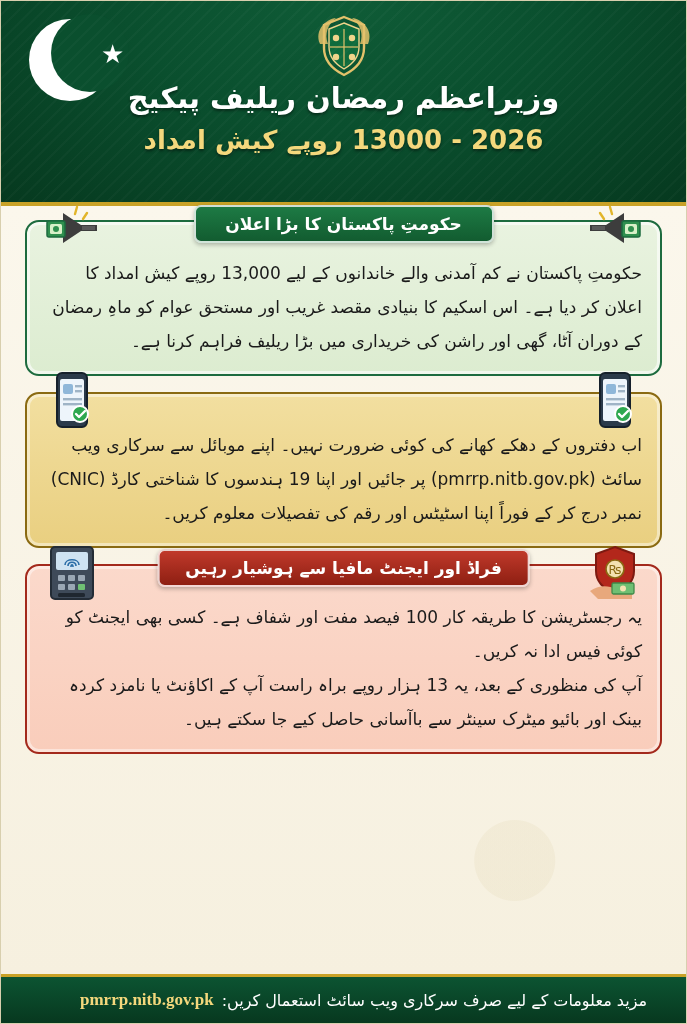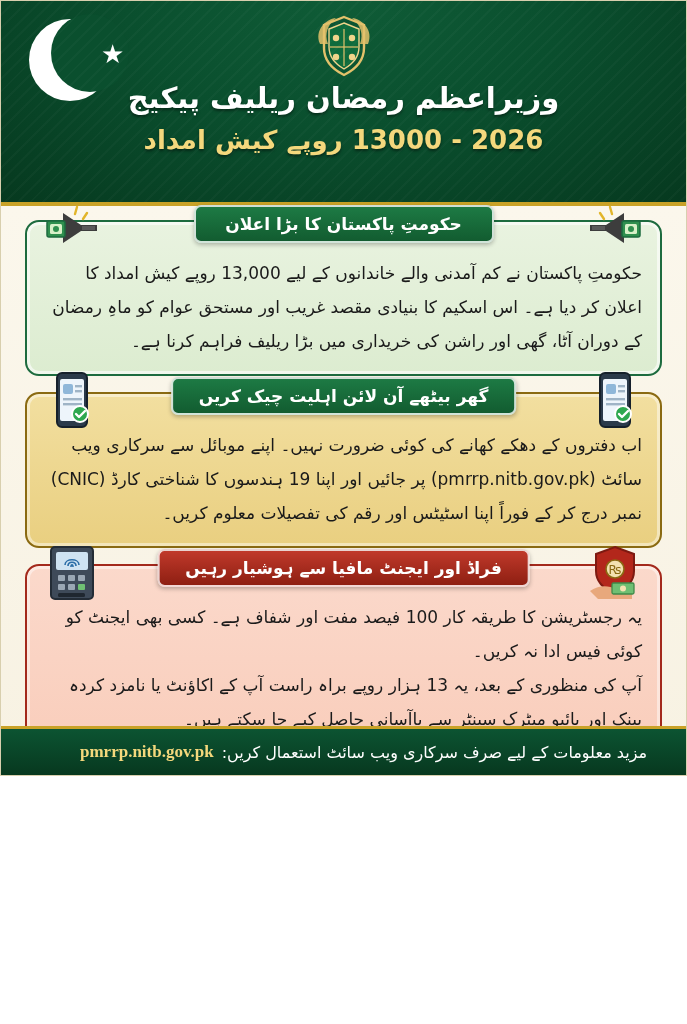--- a/index.html
+++ b/index.html
@@ -5,21 +5,21 @@
   * { box-sizing: border-box; margin: 0; padding: 0; }
   html, body {
     width: 687px;
     height: 1024px;
     background: #ffffff;
     font-family: "Liberation Sans", sans-serif;
   }
   .poster {
     position: relative;
     width: 687px;
-    height: 776px;
+    height: 1024px;
     overflow: hidden;
     background: #f7f3e8;
     border: 1px solid #d8cfae;
   }
 
   
   .header {
     position: relative;
     height: 205px;
     background:
@@ -291,21 +291,20 @@
           <rect x="11" y="8" width="24" height="42" rx="2" fill="#eef5fb"></rect>
           <rect x="14" y="13" width="10" height="10" rx="2" fill="#8fb7d9"></rect>
           <rect x="26" y="14" width="7" height="2.4" fill="#9fb4c6"></rect>
           <rect x="26" y="19" width="7" height="2.4" fill="#9fb4c6"></rect>
           <rect x="14" y="27" width="19" height="2.4" fill="#9fb4c6"></rect>
           <rect x="14" y="32" width="19" height="2.4" fill="#9fb4c6"></rect>
           <circle cx="31" cy="43" r="8" fill="#2ea84f" stroke="#ffffff" stroke-width="2"></circle>
           <path d="M27 43 l3 3 l6 -6" stroke="#ffffff" stroke-width="2.4" fill="none" stroke-linecap="round" stroke-linejoin="round"></path>
         </svg>
       </div>
-      <div class="ribbon gold">گھر بیٹھے آن لائن اہلیت چیک کریں</div>
       <div class="card-text">
         <p>اب دفتروں کے دھکے کھانے کی کوئی ضرورت نہیں۔ اپنے موبائل سے سرکاری ویب سائٹ (pmrrp.nitb.gov.pk) پر جائیں اور اپنا 19 ہندسوں کا شناختی کارڈ (CNIC) نمبر درج کر کے فوراً اپنا اسٹیٹس اور رقم کی تفصیلات معلوم کریں۔</p>
       </div>
     </div>
 
     <div class="card red">
       <div class="icon-right">
         <svg width="58" height="56" viewBox="0 0 58 56" aria-hidden="true">
           <path d="M29 2 L48 9 L48 26 C48 38 38 45 29 49 C20 45 10 38 10 26 L10 9 Z" fill="#b3271b" stroke="#7d1a11" stroke-width="2"></path>
           <circle cx="29" cy="24" r="9" fill="#f3e2b0" stroke="#8a6a12" stroke-width="1.6"></circle>

